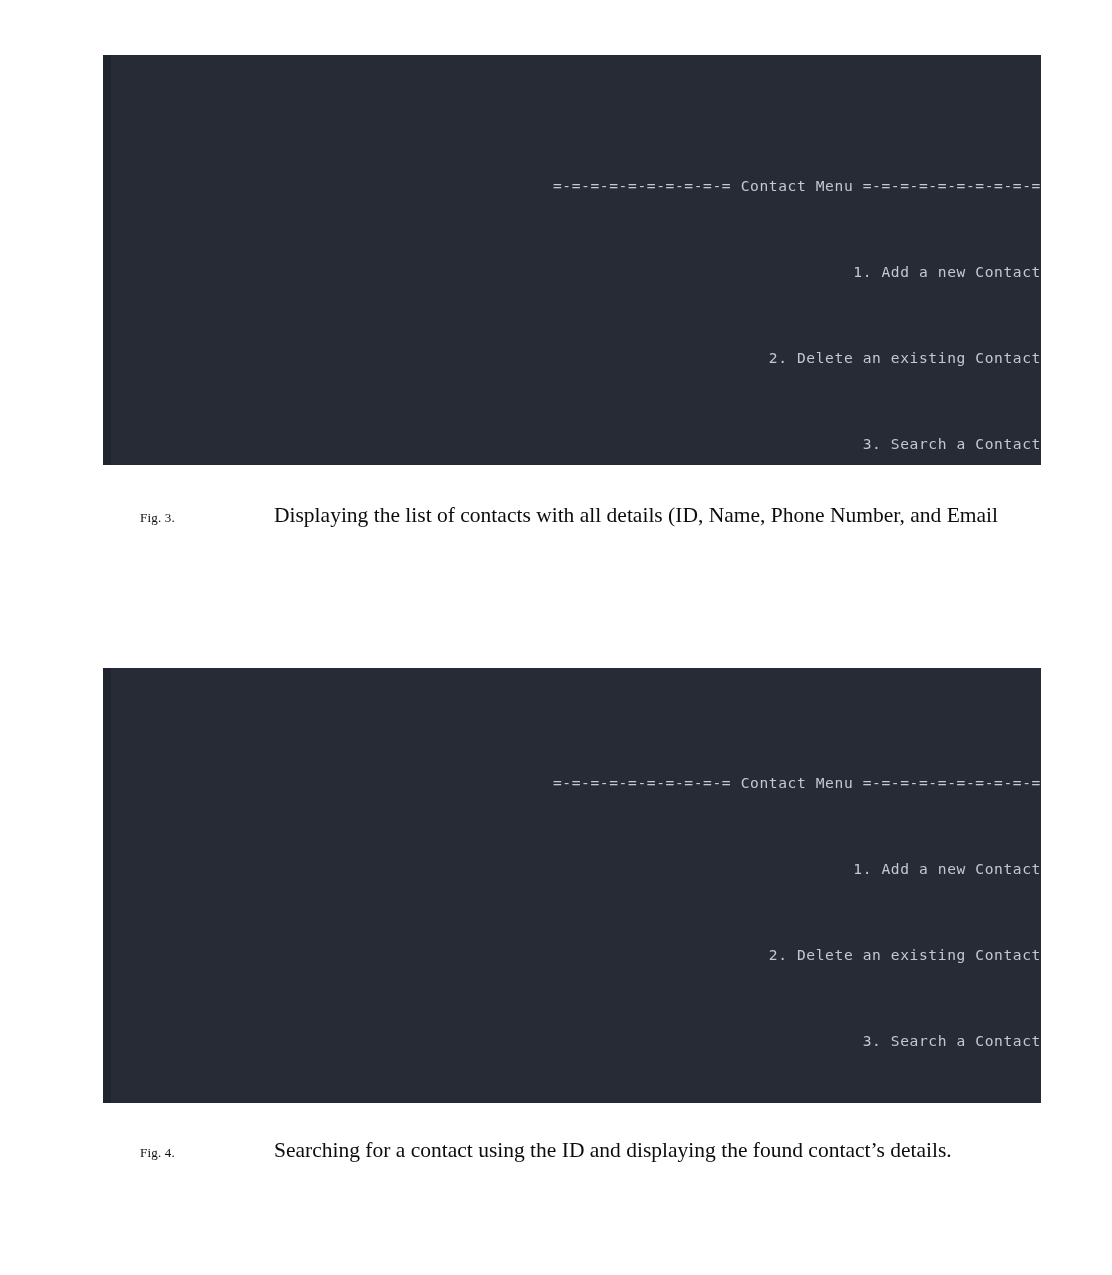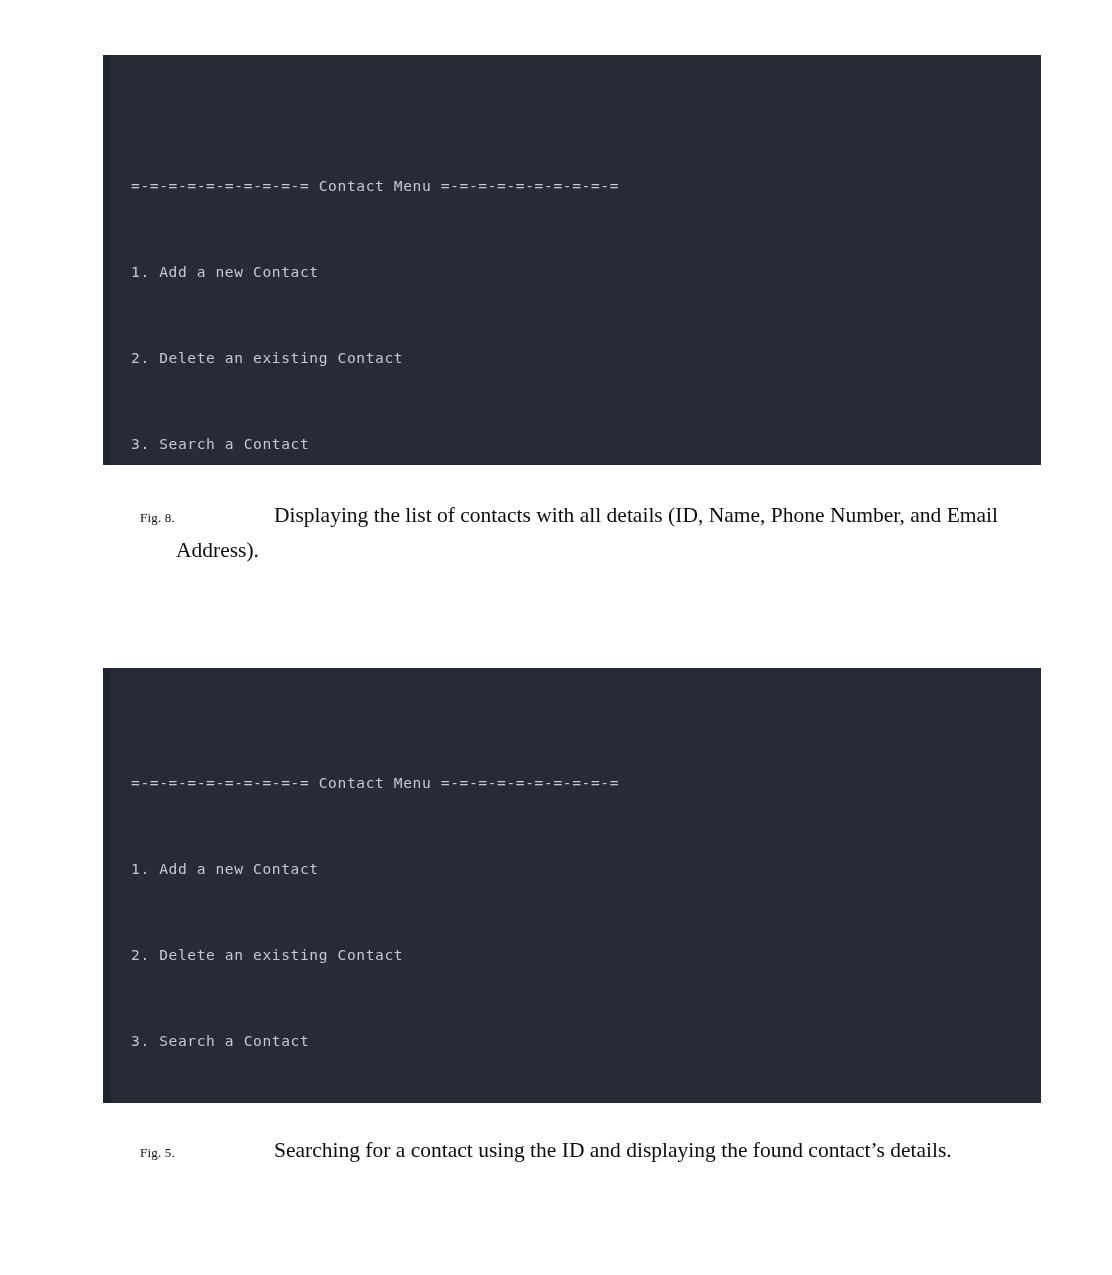--- a/index.html
+++ b/index.html
@@ -20,20 +20,21 @@
     position: absolute;
     background: #262b36;
     color: #c3c8d1;
     font-family: "DejaVu Sans Mono", "Liberation Mono", monospace;
     font-size: 14.6px;
     line-height: 28.6px;
     letter-spacing: 0.6px;
     white-space: pre;
     overflow: hidden;
     box-sizing: border-box;
+    text-align: right;
   }
   .terminal::before {
     content: "";
     position: absolute;
     left: 0; top: 0; bottom: 0;
     width: 8px;
     background: #20242e;
   }
   .term-inner {
     position: relative;
@@ -111,22 +112,21 @@
     
     
     
     
     
     
   </div>
 </div>
 
 <div class="caption" id="caption-fig3">
-  <span class="fignum">Fig. 8.</span><span class="captext">Displaying the list of contacts with all details (ID, Name, Phone Number, and Email</span>
-  <span class="cap-second-line">Address).</span>
+  <span class="fignum">Fig. 3.</span><span class="captext">Displaying the list of contacts with all details (ID, Name, Phone Number, and Email</span>
 </div>
 
 <div class="terminal" id="terminal-two">
   <div class="term-inner">
     <span class="line">=-=-=-=-=-=-=-=-=-= Contact Menu =-=-=-=-=-=-=-=-=-=</span>
     <span class="line">1. Add a new Contact</span>
     <span class="line">2. Delete an existing Contact</span>
     <span class="line">3. Search a Contact</span>
     
     
@@ -137,14 +137,14 @@
     
     
     
     
     
     
   </div>
 </div>
 
 <div class="caption" id="caption-fig4">
-  <span class="fignum">Fig. 5.</span><span class="captext">Searching for a contact using the ID and displaying the found contact’s details.</span>
+  <span class="fignum">Fig. 4.</span><span class="captext">Searching for a contact using the ID and displaying the found contact’s details.</span>
 </div>
 
 </body></html>

